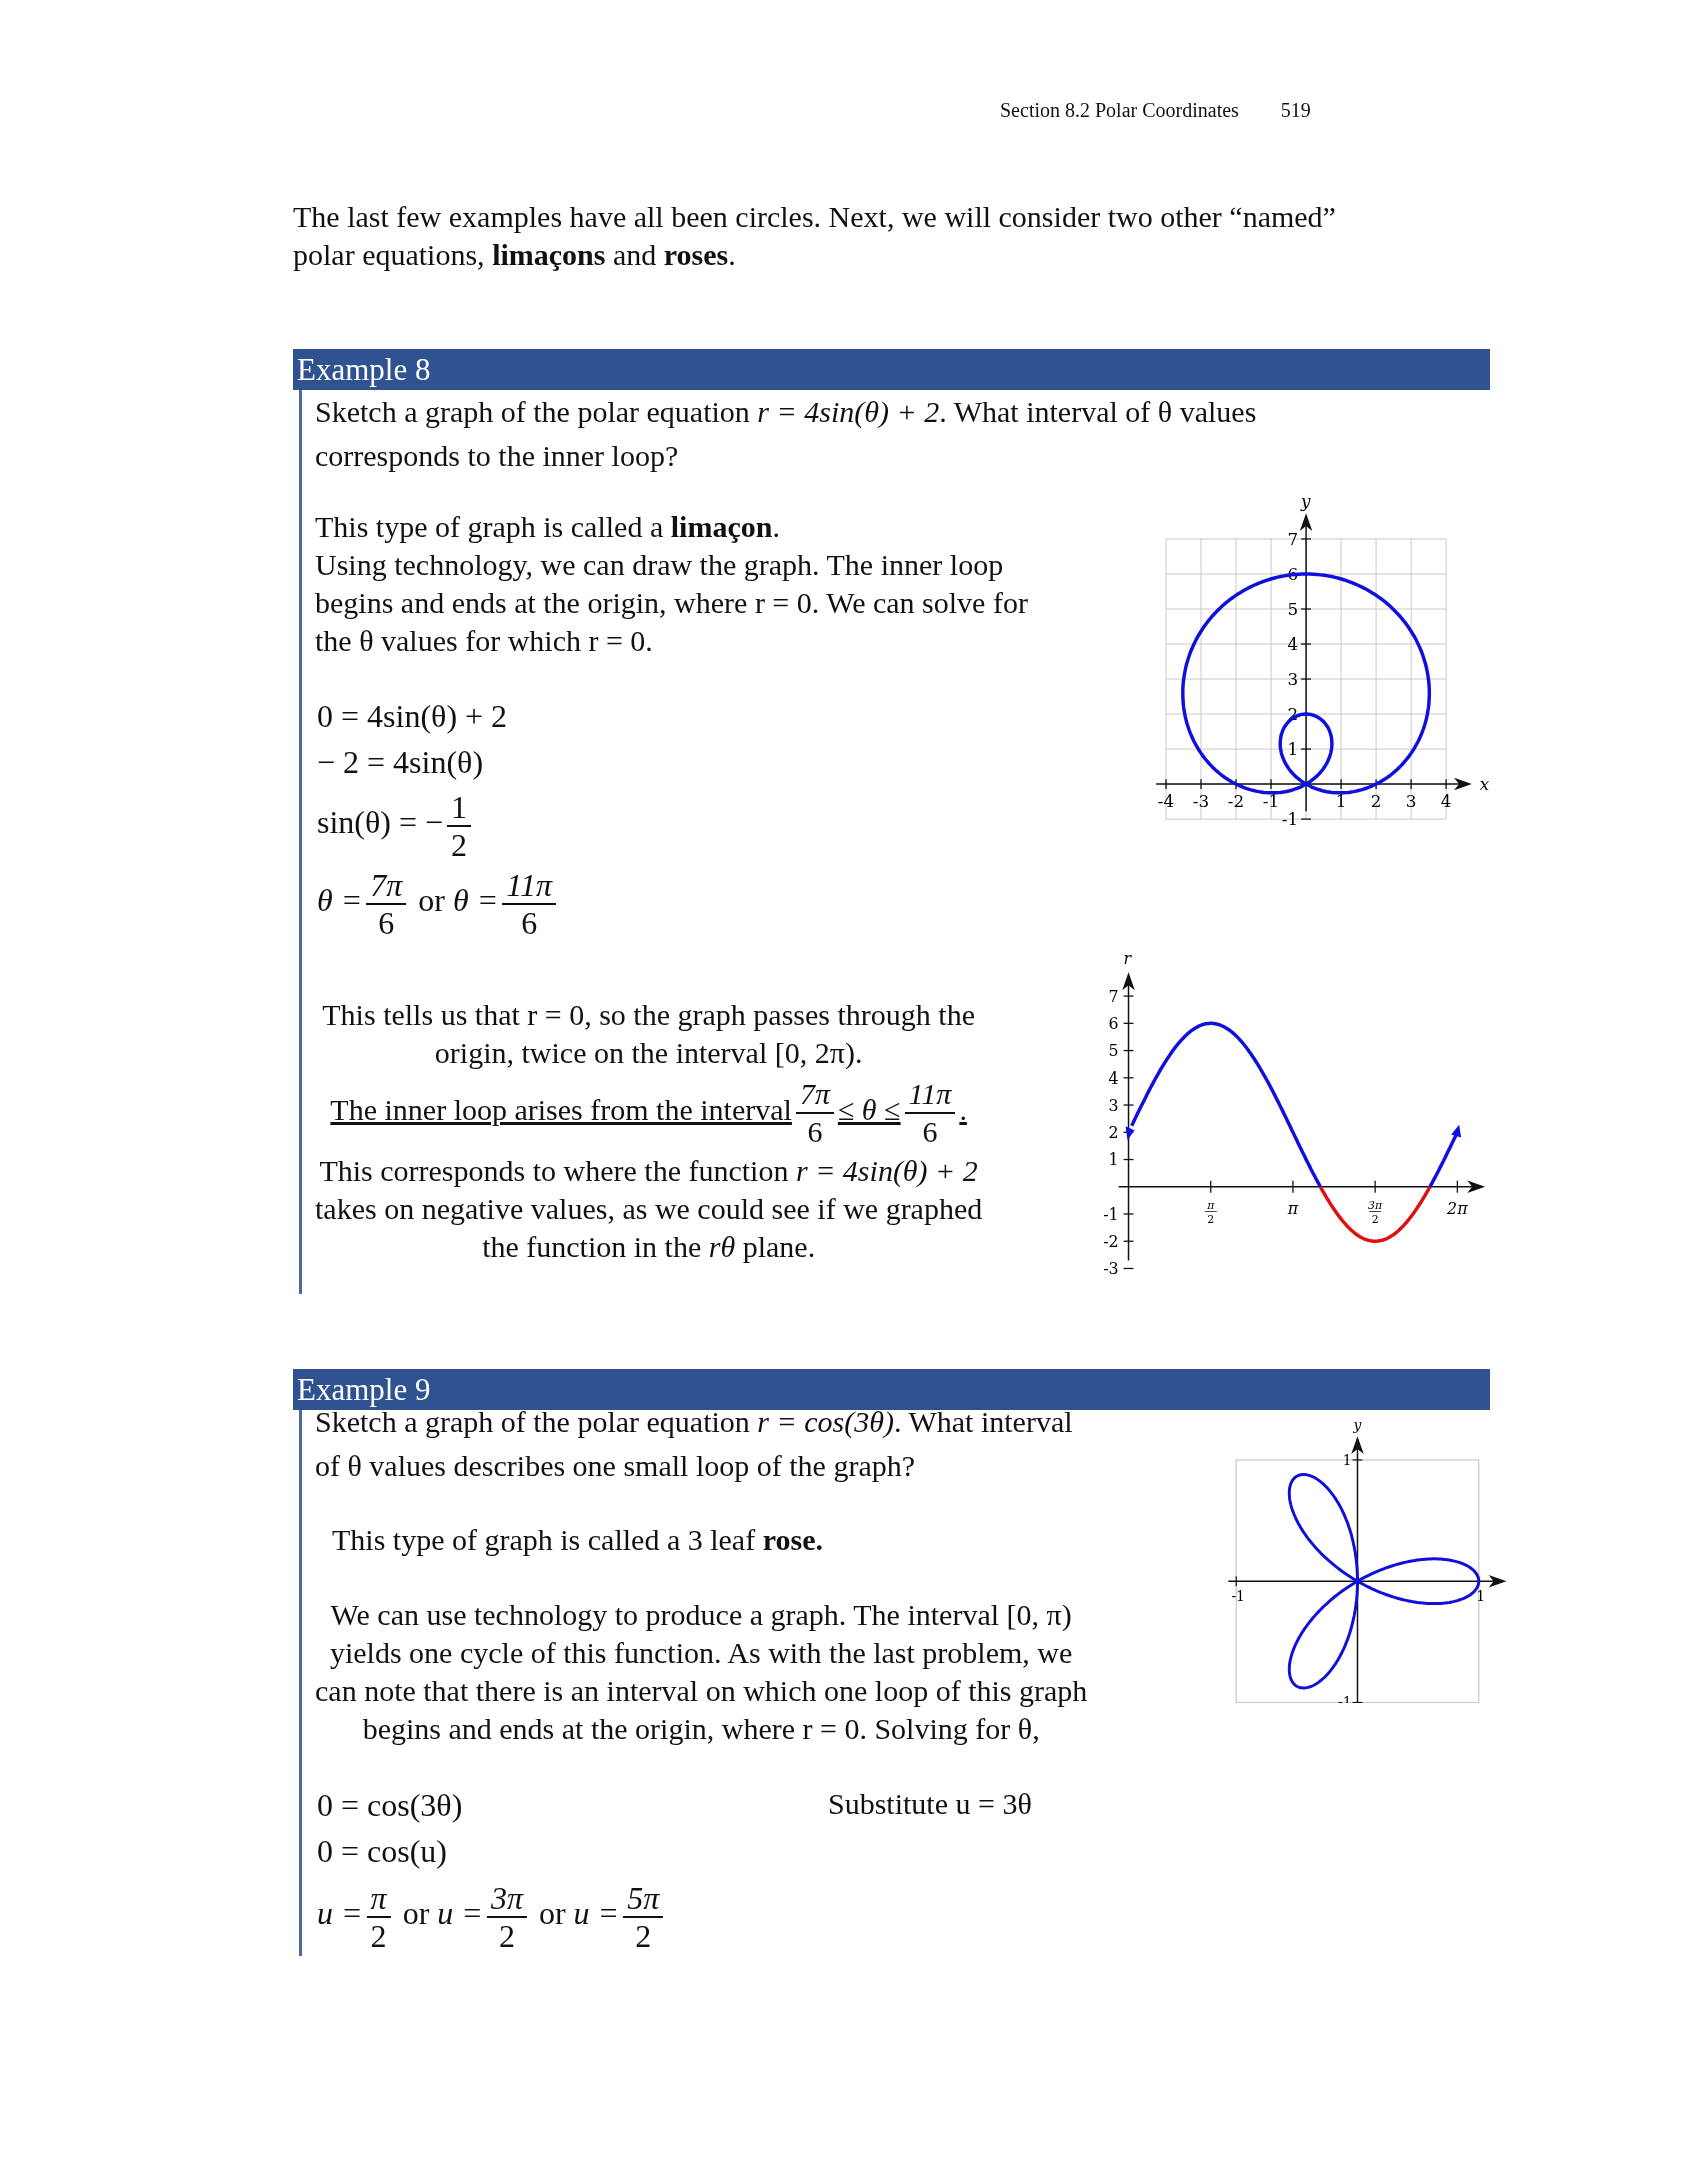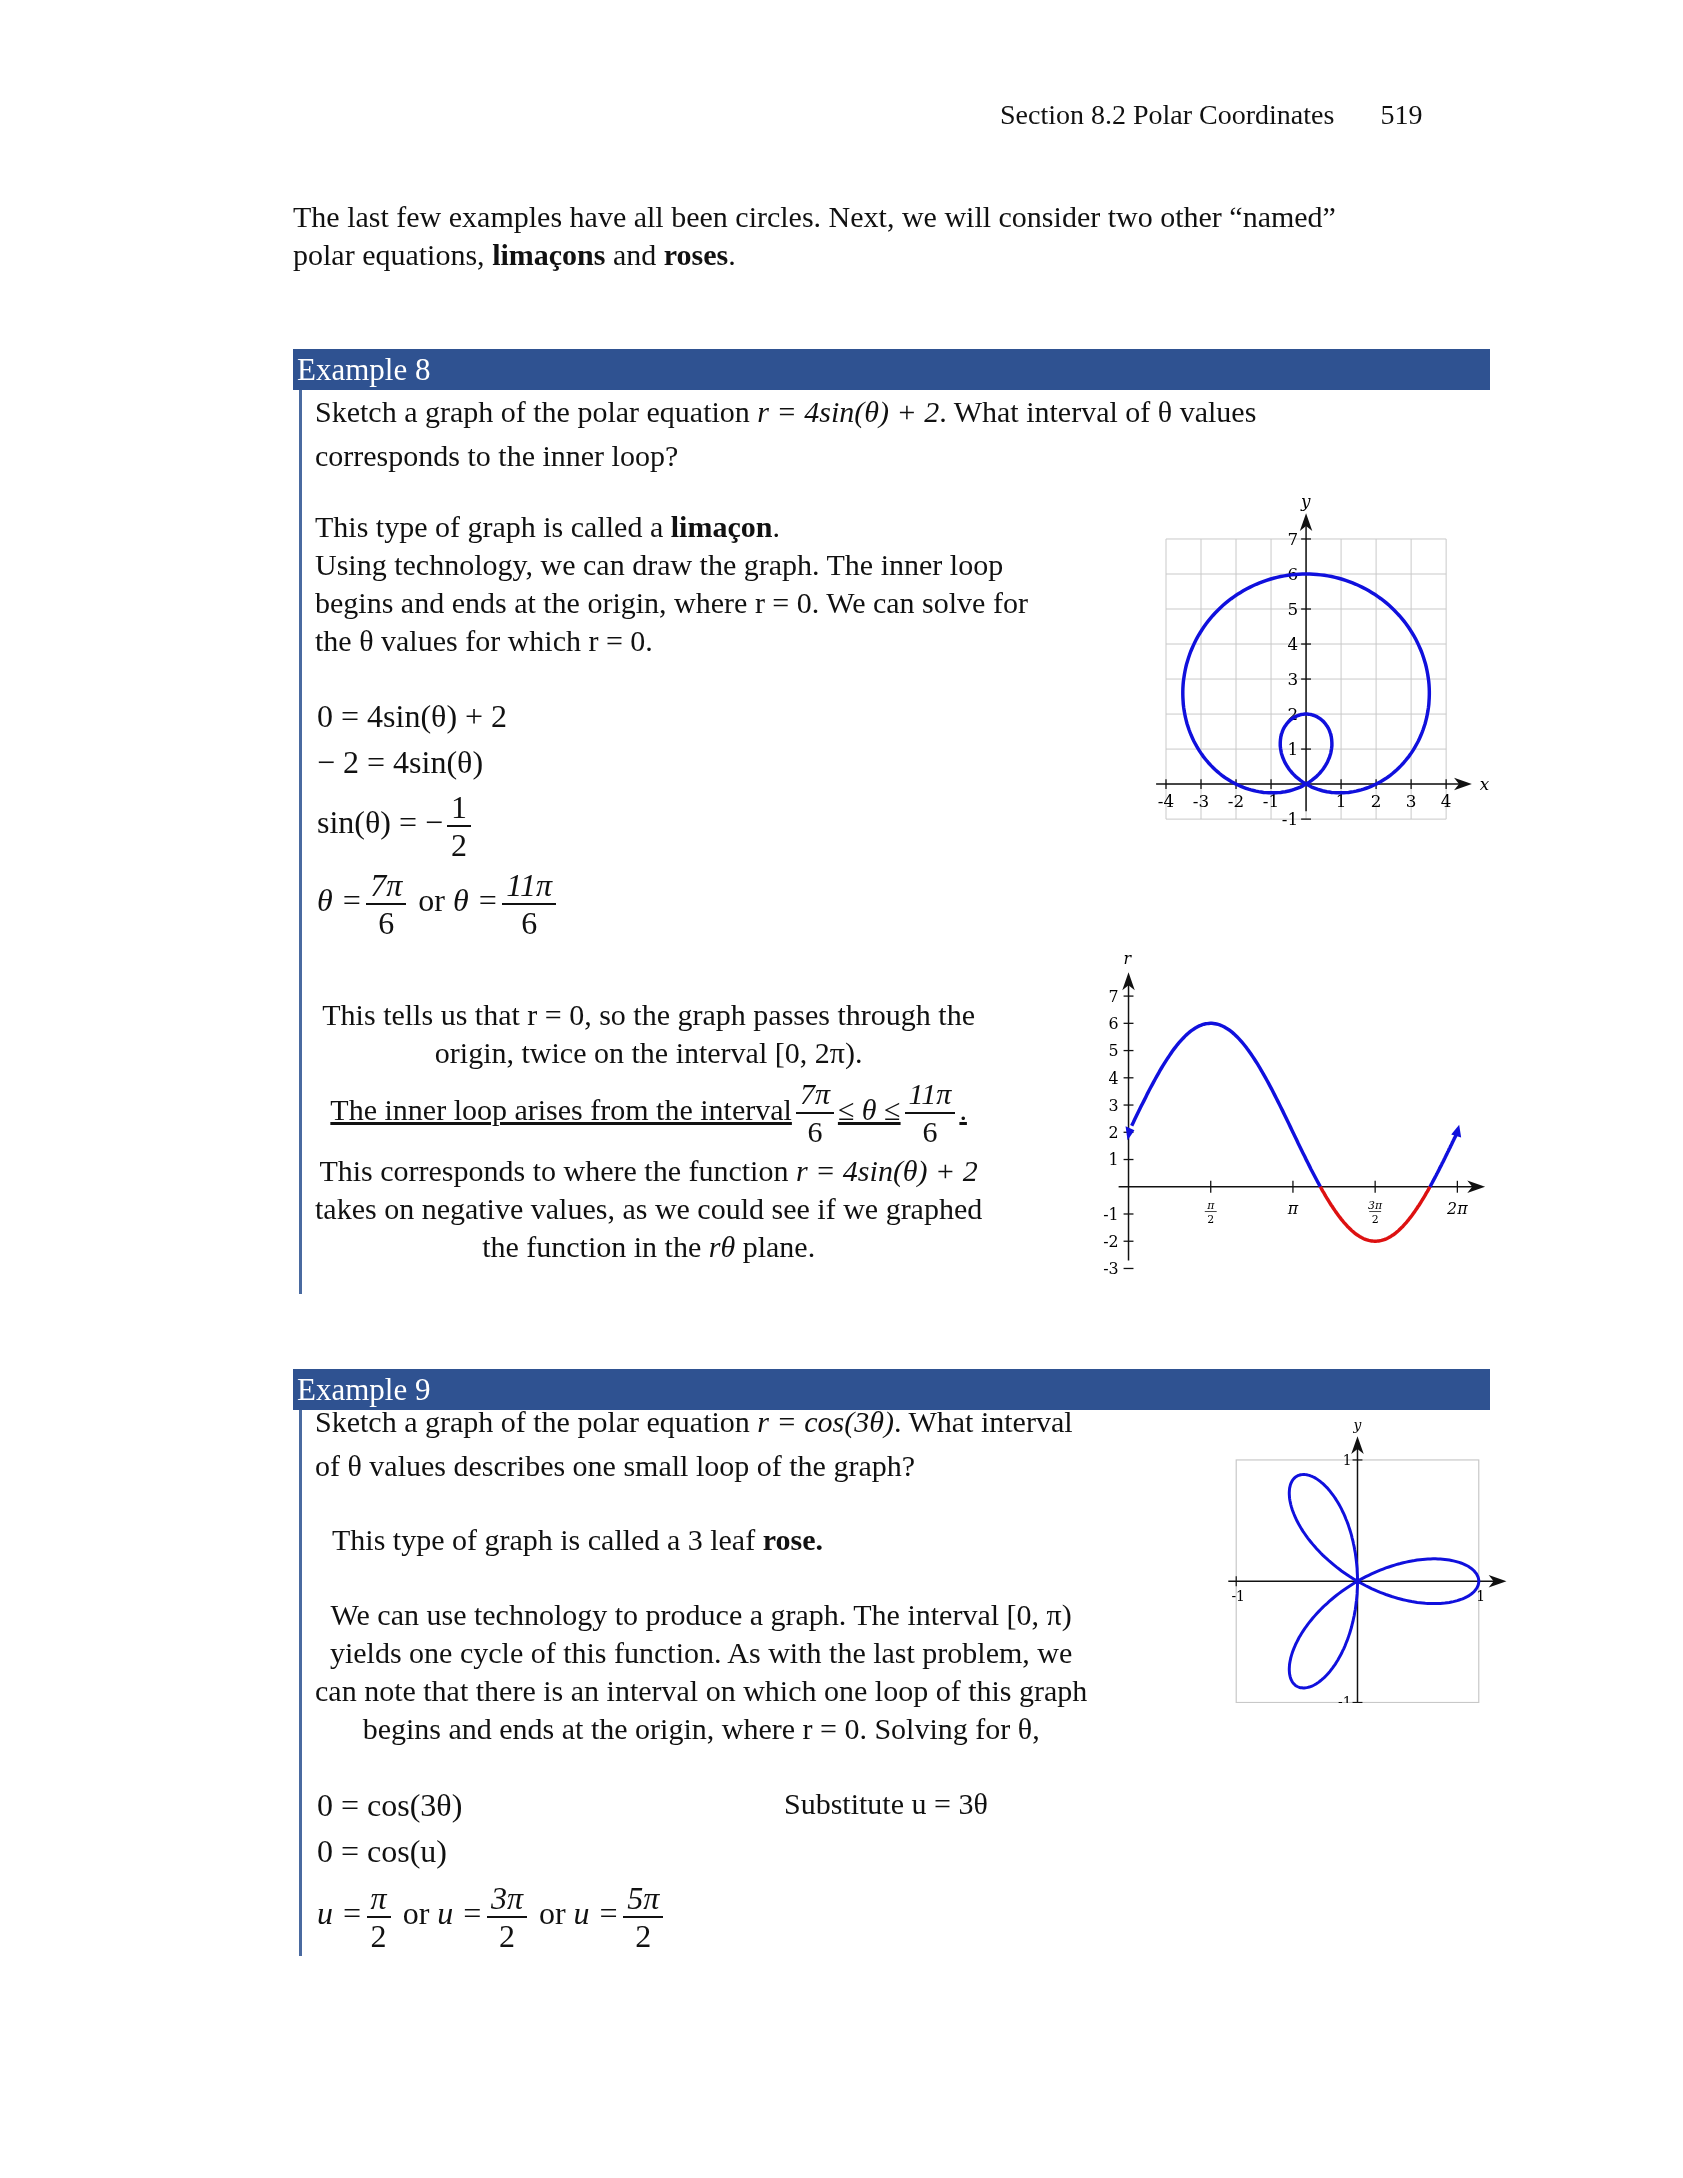--- a/index.html
+++ b/index.html
@@ -1,19 +1,19 @@
 <!DOCTYPE html>
 <html><head>
 <meta charset="utf-8">
 <style>
   html, body { margin:0; padding:0; background:#ffffff; }
   body { width:1683px; height:2178px; position:relative; overflow:hidden;
          font-family:"Liberation Serif","DejaVu Serif",serif; color:#111; }
   .abs { position:absolute; }
-  .hdr { font-size:28px; white-space:nowrap; }
+  .hdr { font-size:20px; white-space:nowrap; }
   .p { font-size:30px; line-height:38px; white-space:nowrap; }
   .bar { position:absolute; left:293px; width:1197px; height:41px; background:#2f5291; }
   .bar span { position:absolute; left:4px; top:2px; color:#ffffff; font-size:31px; line-height:38px; }
   .vrule { position:absolute; left:299px; width:3px; background:#4a6aa0; }
   i.m { font-style:italic; }
   .frac { display:inline-flex; flex-direction:column; align-items:center; vertical-align:middle; margin:0 4px; line-height:36px; }
   .frac .num { border-bottom:2px solid #111; padding:0 4px; }
   .eq { font-size:32px; line-height:46px; white-space:nowrap; }
   svg text { font-family:"DejaVu Serif",serif; }
 </style>
@@ -213,21 +213,21 @@
         <i class="num m">π</i>
         <span>2</span>
       </span> <span>or</span> <i class="m">u =</i><span class="frac">
         <i class="num m">3π</i>
         <span>2</span>
       </span> <span>or</span> <i class="m">u =</i><span class="frac">
         <i class="num m">5π</i>
         <span>2</span>
       </span></div>
 </div>
-<div class="abs p" style="left:784px; top:1785px;">Substitute u = 3θ</div>
+<div class="abs p" style="left:828px; top:1785px;">Substitute u = 3θ</div>
 
 <svg class="abs" id="chart-rose" style="left:1203px; top:1406px;" width="307" height="297" viewBox="0 0 310 300">
     <rect x="33.5" y="54.5" width="245" height="245" fill="none" stroke="#c8c8c8" stroke-width="1.2"></rect>
     <line x1="25.5" y1="177" x2="300.5" y2="177" stroke="#111" stroke-width="1.5"></line>
     <polygon points="306.5,177 288.5,170.7 293.5,177 288.5,183.3" fill="#111"></polygon>
     <line x1="156" y1="307.5" x2="156" y2="36.5" stroke="#111" stroke-width="1.5"></line>
     <polygon points="156,30.5 149.7,48.5 156,43.5 162.3,48.5" fill="#111"></polygon>
     <text x="314.5" y="182" font-size="14" font-style="italic">x</text>
     <text x="152" y="24.5" font-size="14" font-style="italic">y</text>
     <line x1="33.5" y1="172" x2="33.5" y2="182" stroke="#111" stroke-width="1.2"></line>

